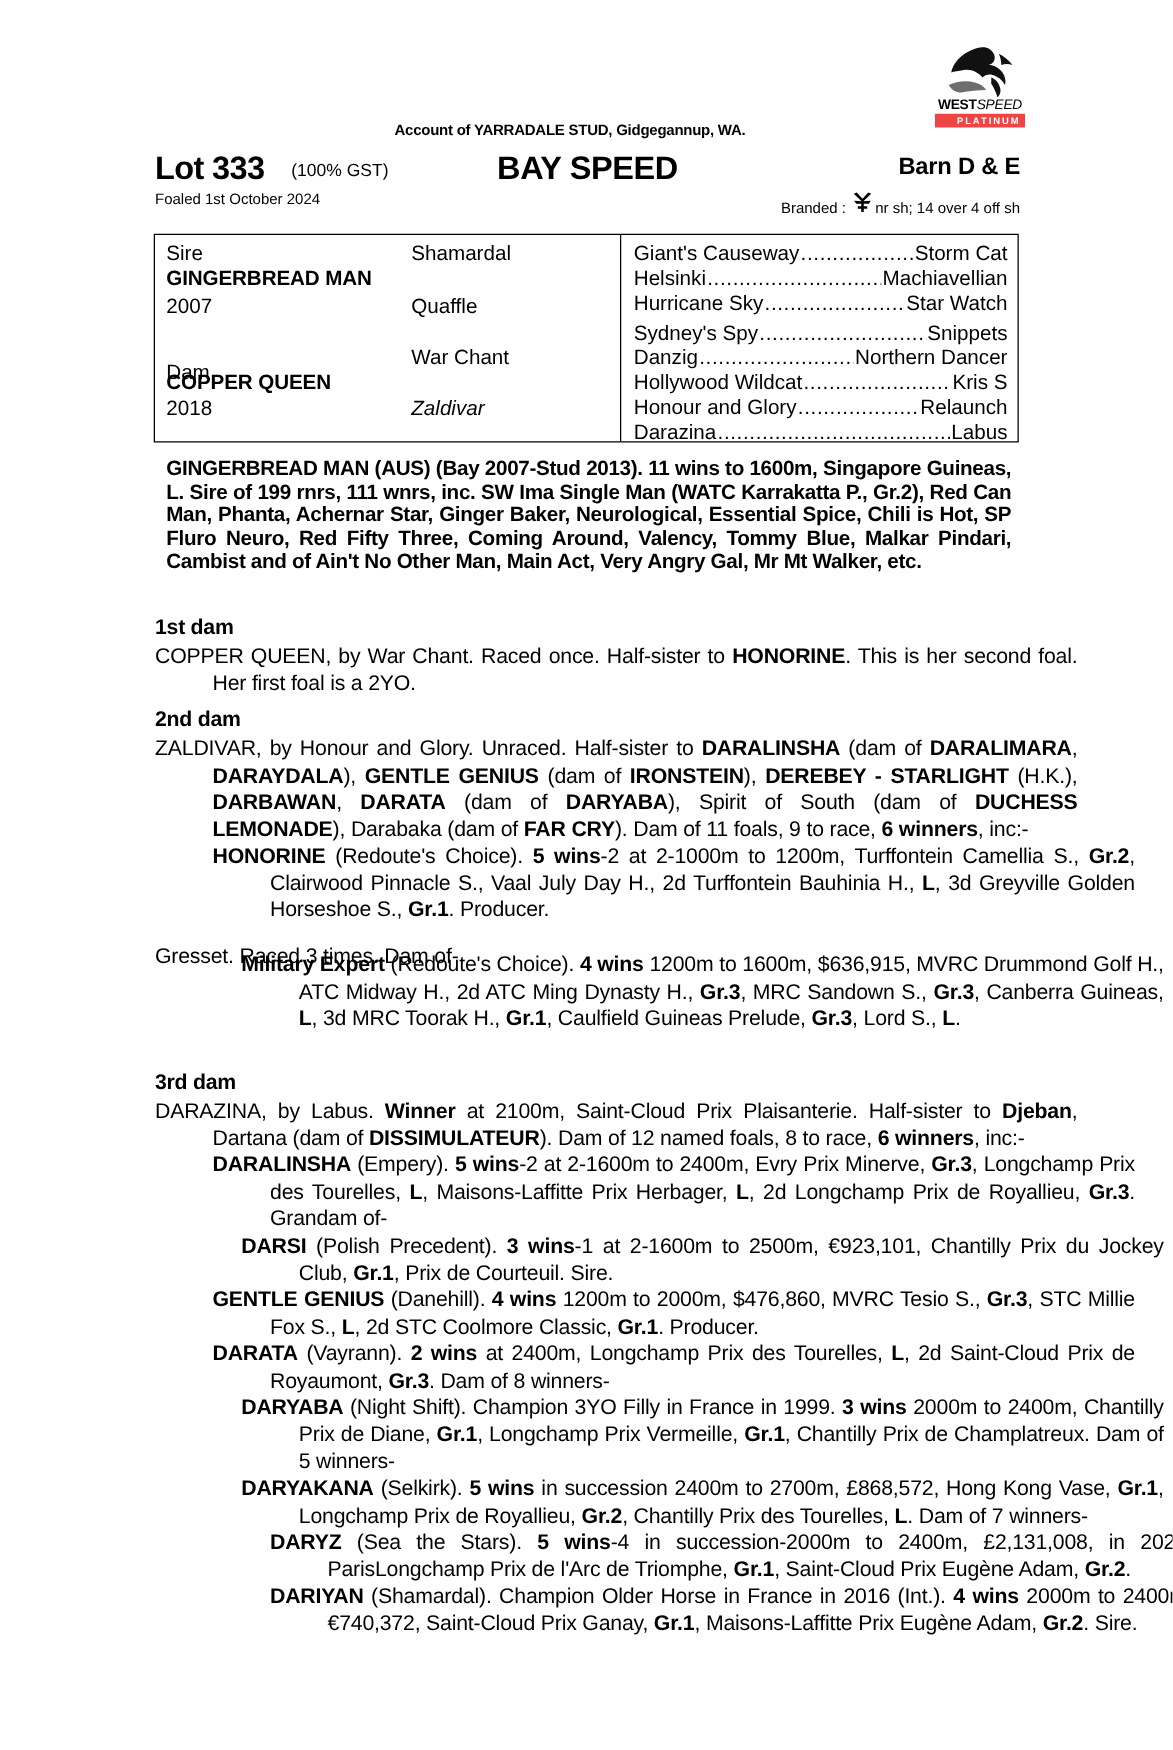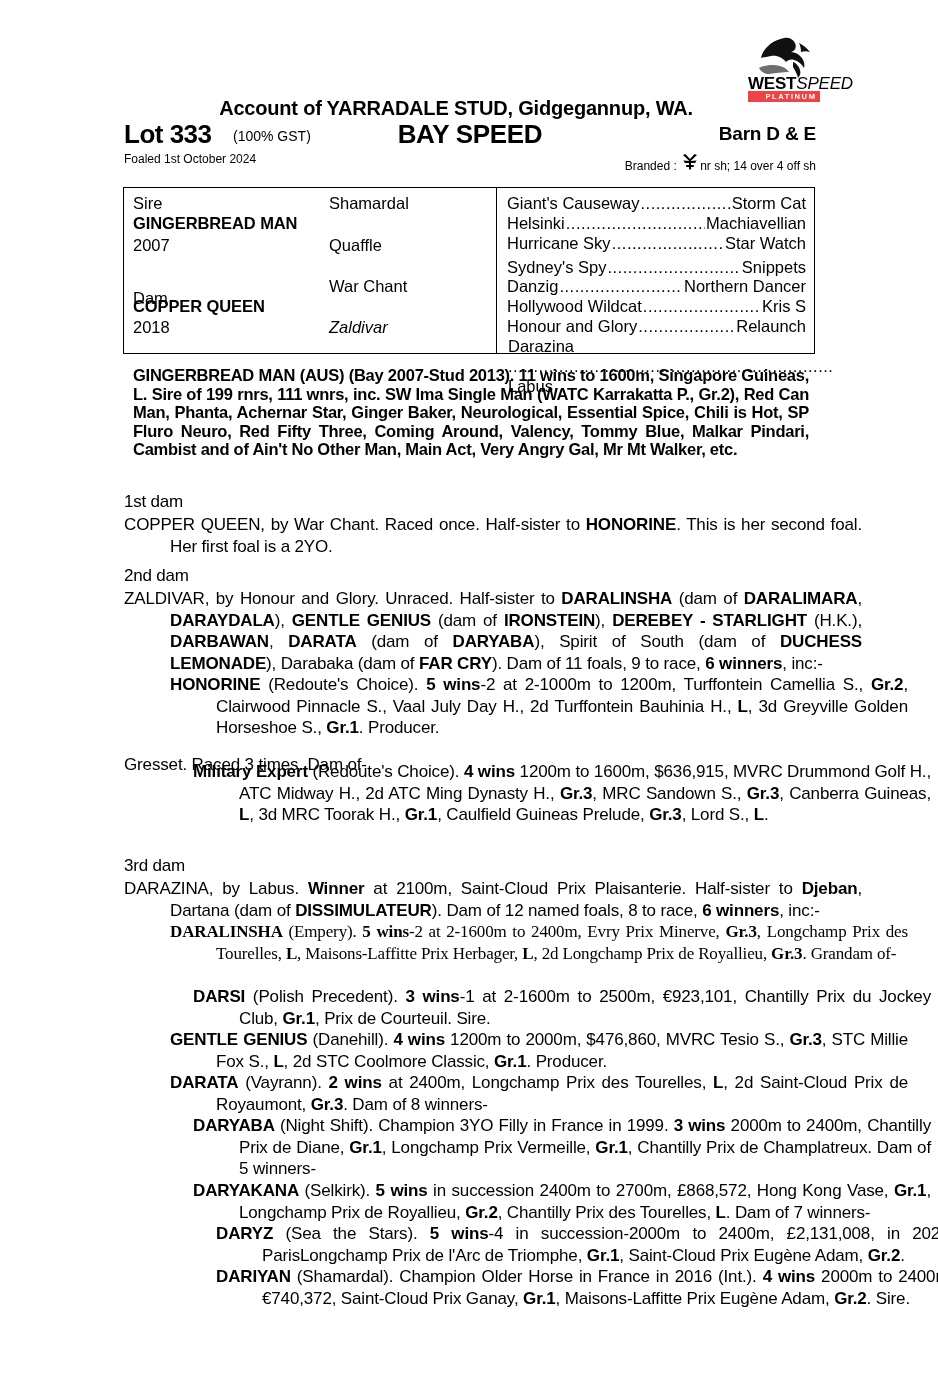--- a/index.html
+++ b/index.html
@@ -31,21 +31,21 @@
     height: 72px;
     text-align: center;
   }
   .logo-mark {
     width: 62px;
     height: 44px;
     margin: 0 auto;
     display: block;
   }
   .logo-word {
-    font-size: 17px;
+    font-size: 11px;
     letter-spacing: -0.2px;
     line-height: 12px;
     white-space: nowrap;
   }
   .logo-word .w1 { font-weight: bold; font-style: normal; }
   .logo-word .w2 { font-weight: normal; font-style: italic; }
   .logo-bar {
     background: #ef4444;
     color: #fff;
     font-size: 7.5px;
@@ -55,21 +55,21 @@
     margin-top: 1px;
     padding-left: 14px;
   }
 
   
   .account-line {
     position: absolute;
     left: 0; top: 97px;
     width: 912px;
     text-align: center;
-    font-size: 20px;
+    font-size: 12px;
     font-weight: bold;
     letter-spacing: -0.2px;
   }
   .hdr-row1 {
     position: absolute;
     left: 124px;
     top: 119px;
     width: 692px;
     height: 32px;
   }
@@ -196,21 +196,21 @@
     text-align-last: left;
     letter-spacing: -0.25px;
     font-stretch: condensed;
   }
 
   
   .sec-head {
     position: absolute;
     left: 124px;
     font-size: 17px;
-    font-weight: normal;
+    font-weight: bold;
     letter-spacing: -0.2px;
   }
   .blk {
     position: absolute;
     left: 124px;
     width: 692px;
     font-size: 17px;
     line-height: 21.5px;
     text-align: justify;
     text-align-last: left;
@@ -300,41 +300,41 @@
       <div class="dotrow" style="top:108px;">
           <span class="nm">Hollywood Wildcat</span>
           <span class="dots">................................................................</span>
           <span class="vl">Kris S</span>
         </div>
       <div class="dotrow" style="top:128px;">
           <span class="nm">Honour and Glory</span>
           <span class="dots">................................................................</span>
           <span class="vl">Relaunch</span>
         </div>
-      <div class="dotrow" style="top:148px;flex-direction:column;">
+      <div class="dotrow" style="top:148px;">
           <span class="nm">Darazina</span>
           <span class="dots">................................................................</span>
           <span class="vl">Labus</span>
         </div>
     </div>
   </div>
 
   <div class="sire-para">GINGERBREAD MAN (AUS) (Bay 2007-Stud 2013). 11 wins to 1600m, Singapore Guineas, L. Sire of 199 rnrs, 111 wnrs, inc. SW Ima Single Man (WATC Karrakatta P., Gr.2), Red Can Man, Phanta, Achernar Star, Ginger Baker, Neurological, Essential Spice, Chili is Hot, SP Fluro Neuro, Red Fifty Three, Coming Around, Valency, Tommy Blue, Malkar Pindari, Cambist and of Ain't No Other Man, Main Act, Very Angry Gal, Mr Mt Walker, etc.</div>
 
   <div id="sections-root">
       <div class="sec-head" style="top: 492px;">1st dam</div>
       <div class="blk hang1" style="top: 514px;">COPPER QUEEN, by War Chant. Raced once. Half-sister to <b>HONORINE</b>. This is her second foal. Her first foal is a 2YO.</div>
       <div class="sec-head" style="top: 566px;">2nd dam</div>
       <div class="blk hang1" style="top: 588px;">ZALDIVAR, by Honour and Glory. Unraced. Half-sister to <b>DARALINSHA</b> (dam of <b>DARALIMARA</b>, <b>DARAYDALA</b>), <b>GENTLE GENIUS</b> (dam of <b>IRONSTEIN</b>), <b>DEREBEY - STARLIGHT</b> (H.K.), <b>DARBAWAN</b>, <b>DARATA</b> (dam of <b>DARYABA</b>), Spirit of South (dam of <b>DUCHESS LEMONADE</b>), Darabaka (dam of <b>FAR CRY</b>). Dam of 11 foals, 9 to race, <b>6 winners</b>, inc:-</div>
       <div class="blk hang2" style="top: 674px;"><b>HONORINE</b> (Redoute's Choice). <b>5 wins</b>-2 at 2-1000m to 1200m, Turffontein Camellia S., <b>Gr.2</b>, Clairwood Pinnacle S., Vaal July Day H., 2d Turffontein Bauhinia H., <b>L</b>, 3d Greyville Golden Horseshoe S., <b>Gr.1</b>. Producer.</div>
       <div class="blk plain" style="top: 754px;">Gresset. Raced 3 times. Dam of-</div>
       <div class="blk hang3" style="top: 761px;"><b>Military Expert</b> (Redoute's Choice). <b>4 wins</b> 1200m to 1600m, $636,915, MVRC Drummond Golf H., ATC Midway H., 2d ATC Ming Dynasty H., <b>Gr.3</b>, MRC Sandown S., <b>Gr.3</b>, Canberra Guineas, <b>L</b>, 3d MRC Toorak H., <b>Gr.1</b>, Caulfield Guineas Prelude, <b>Gr.3</b>, Lord S., <b>L</b>.</div>
       <div class="sec-head" style="top: 856px;">3rd dam</div>
       <div class="blk hang1" style="top: 878px;">DARAZINA, by Labus. <b>Winner</b> at 2100m, Saint-Cloud Prix Plaisanterie. Half-sister to <b>Djeban</b>, Dartana (dam of <b>DISSIMULATEUR</b>). Dam of 12 named foals, 8 to race, <b>6 winners</b>, inc:-</div>
-      <div class="blk hang2" style="top: 921px; font-family: Liberation Serif, serif;"><b>DARALINSHA</b> (Empery). <b>5 wins</b>-2 at 2-1600m to 2400m, Evry Prix Minerve, <b>Gr.3</b>, Longchamp Prix des Tourelles, <b>L</b>, Maisons-Laffitte Prix Herbager, <b>L</b>, 2d Longchamp Prix de Royallieu, <b>Gr.3</b>. Grandam of-</div>
+      <div class="blk hang2" style="top: 921px;"><b>DARALINSHA</b> (Empery). <b>5 wins</b>-2 at 2-1600m to 2400m, Evry Prix Minerve, <b>Gr.3</b>, Longchamp Prix des Tourelles, <b>L</b>, Maisons-Laffitte Prix Herbager, <b>L</b>, 2d Longchamp Prix de Royallieu, <b>Gr.3</b>. Grandam of-</div>
       <div class="blk hang3" style="top: 986px;"><b>DARSI</b> (Polish Precedent). <b>3 wins</b>-1 at 2-1600m to 2500m, €923,101, Chantilly Prix du Jockey Club, <b>Gr.1</b>, Prix de Courteuil. Sire.</div>
       <div class="blk hang2" style="top: 1029px;"><b>GENTLE GENIUS</b> (Danehill). <b>4 wins</b> 1200m to 2000m, $476,860, MVRC Tesio S., <b>Gr.3</b>, STC Millie Fox S., <b>L</b>, 2d STC Coolmore Classic, <b>Gr.1</b>. Producer.</div>
       <div class="blk hang2" style="top: 1072px;"><b>DARATA</b> (Vayrann). <b>2 wins</b> at 2400m, Longchamp Prix des Tourelles, <b>L</b>, 2d Saint-Cloud Prix de Royaumont, <b>Gr.3</b>. Dam of 8 winners-</div>
       <div class="blk hang3" style="top: 1115px;"><b>DARYABA</b> (Night Shift). Champion 3YO Filly in France in 1999. <b>3 wins</b> 2000m to 2400m, Chantilly Prix de Diane, <b>Gr.1</b>, Longchamp Prix Vermeille, <b>Gr.1</b>, Chantilly Prix de Champlatreux. Dam of 5 winners-</div>
       <div class="blk hang3" style="top: 1180px;"><b>DARYAKANA</b> (Selkirk). <b>5 wins</b> in succession 2400m to 2700m, £868,572, Hong Kong Vase, <b>Gr.1</b>, Longchamp Prix de Royallieu, <b>Gr.2</b>, Chantilly Prix des Tourelles, <b>L</b>. Dam of 7 winners-</div>
       <div class="blk hang4" style="top: 1223px;"><b>DARYZ</b> (Sea the Stars). <b>5 wins</b>-4 in succession-2000m to 2400m, £2,131,008, in 2025, ParisLongchamp Prix de l'Arc de Triomphe, <b>Gr.1</b>, Saint-Cloud Prix Eugène Adam, <b>Gr.2</b>.</div>
       <div class="blk hang4" style="top: 1266px;"><b>DARIYAN</b> (Shamardal). Champion Older Horse in France in 2016 (Int.). <b>4 wins</b> 2000m to 2400m, €740,372, Saint-Cloud Prix Ganay, <b>Gr.1</b>, Maisons-Laffitte Prix Eugène Adam, <b>Gr.2</b>. Sire.</div>
     </div>
 
 </div>

